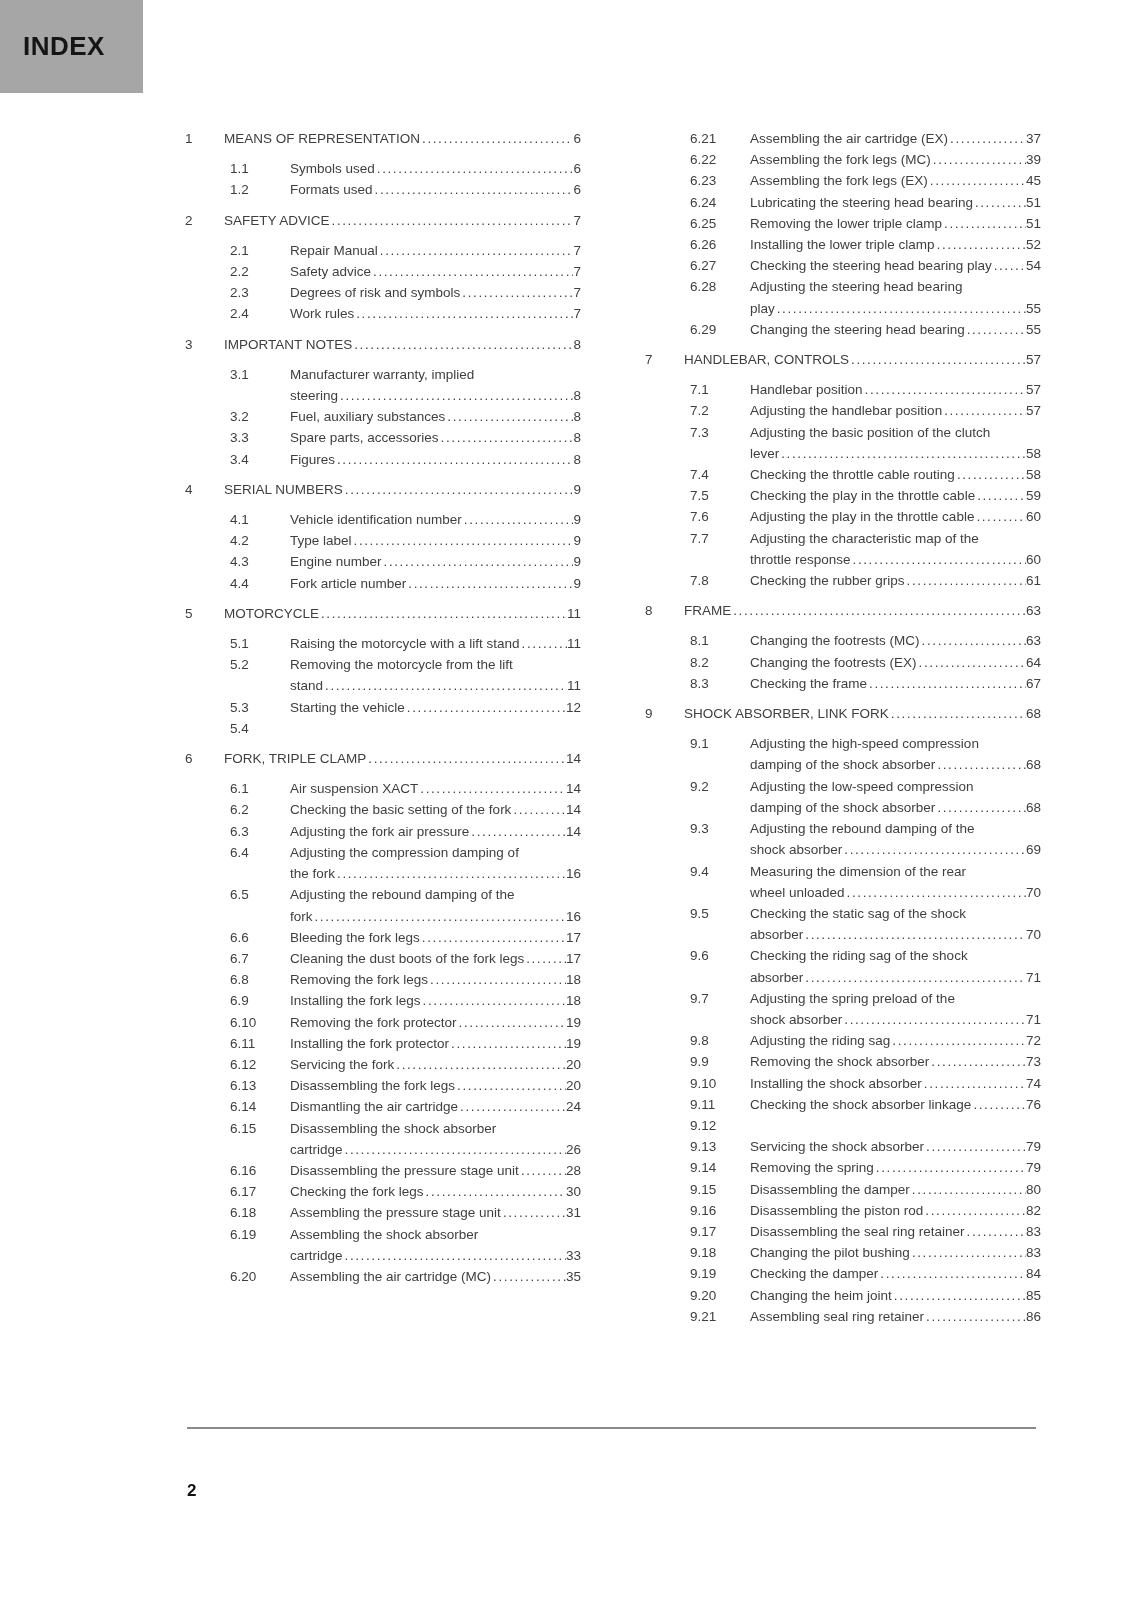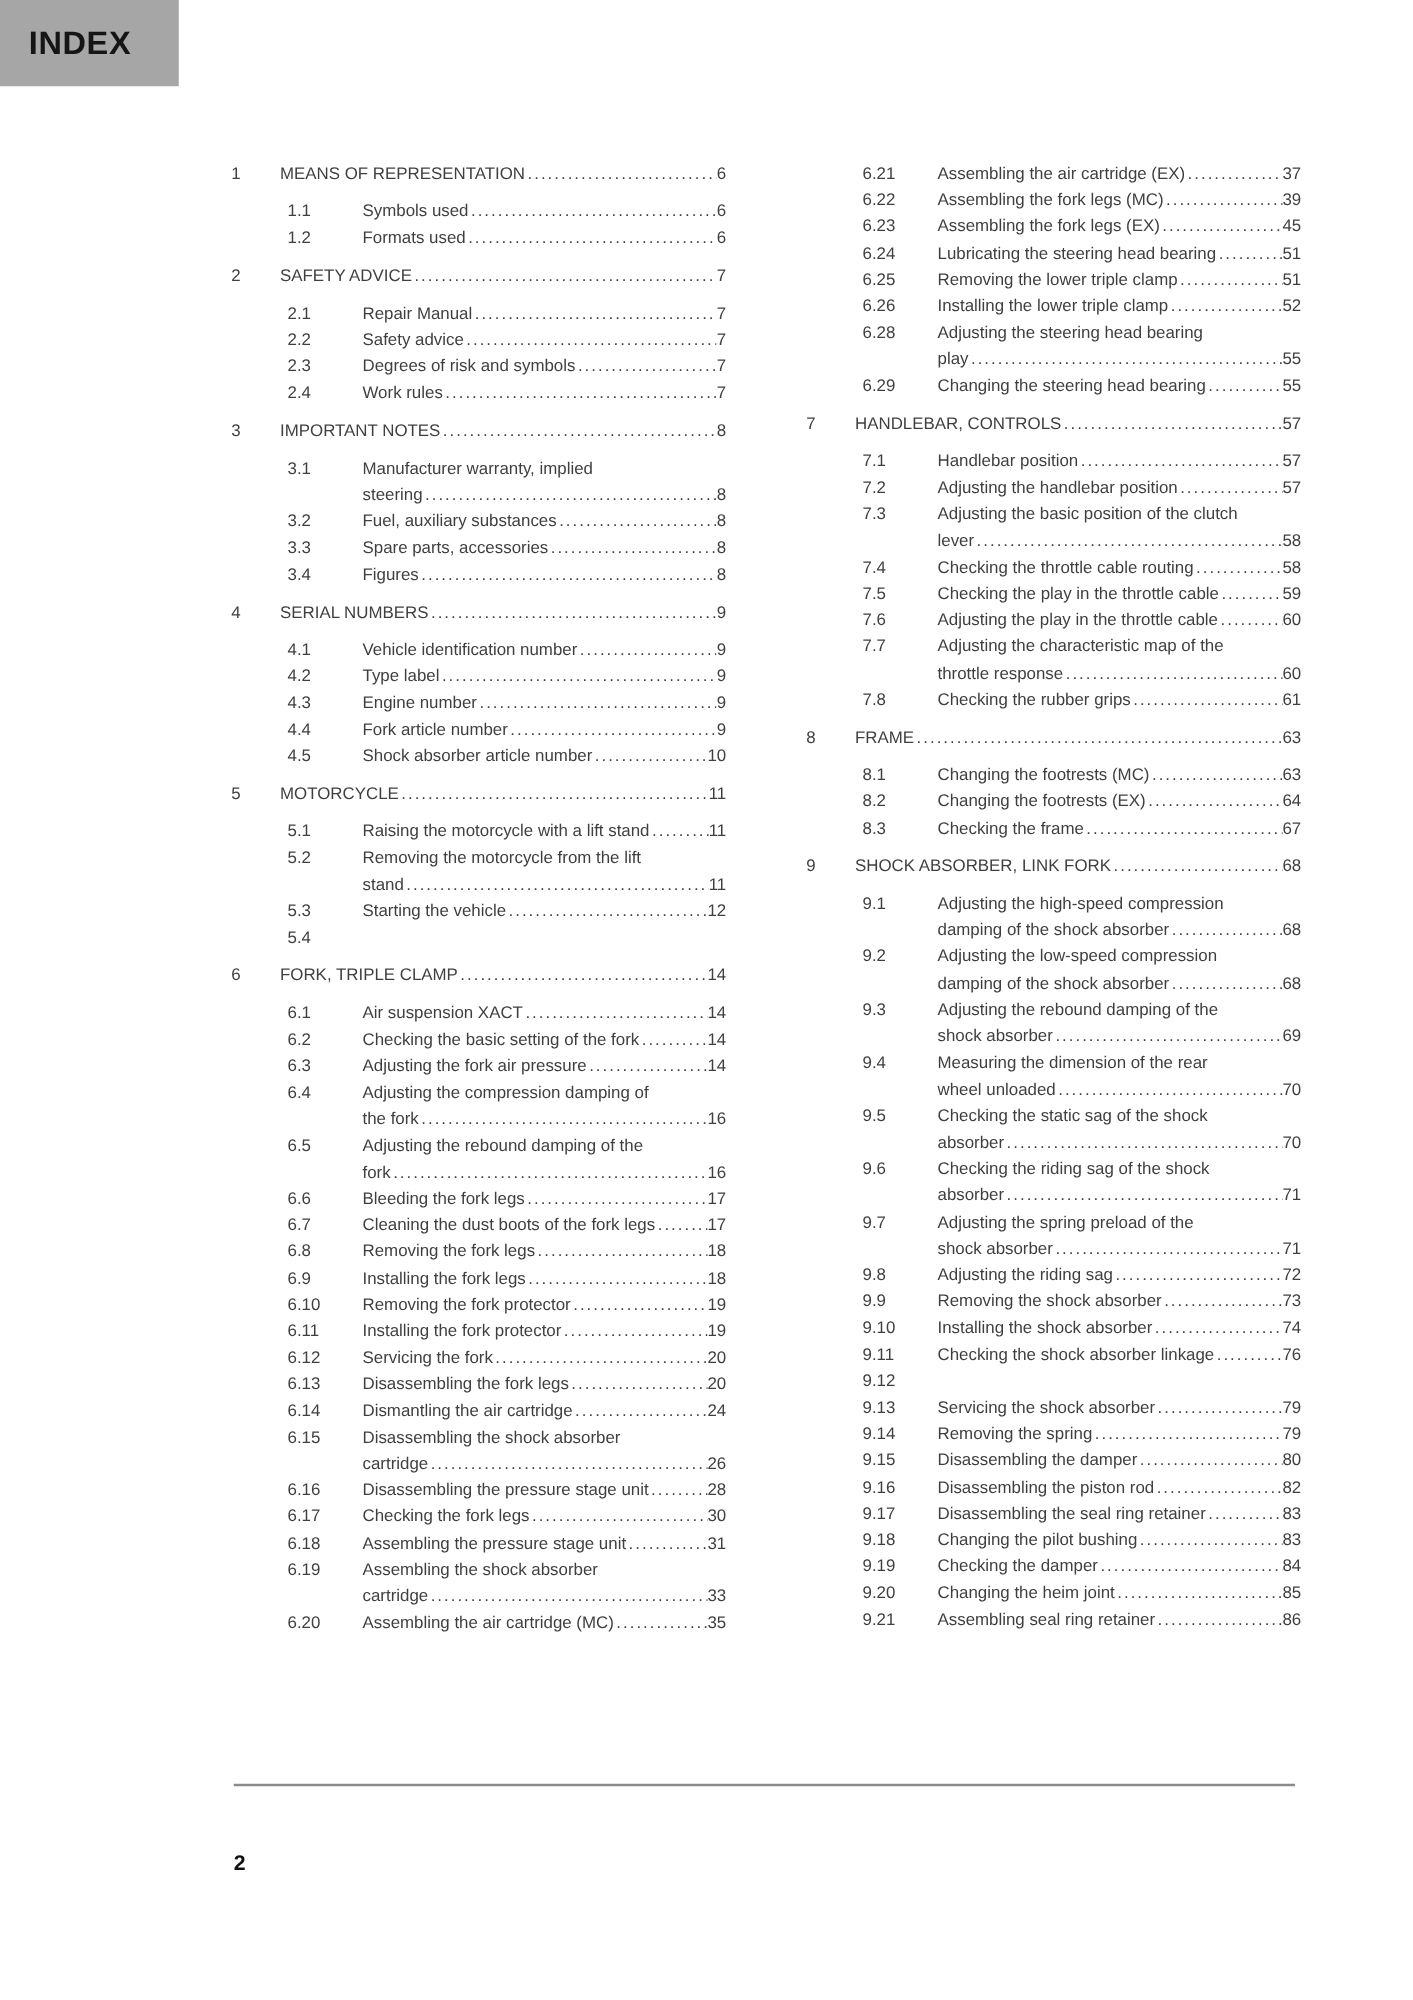--- a/index.html
+++ b/index.html
@@ -6,21 +6,21 @@
   body {
     width: 1130px; height: 1600px;
     background: #ffffff;
     font-family: "Liberation Sans", sans-serif;
     color: #3f3f3f;
     position: relative;
     overflow: hidden;
   }
   .header-box {
     position: absolute; left: 0; top: 0;
-    width: 143px; height: 69px;
+    width: 143px; height: 93px;
     background: #a6a6a6;
     display: flex; align-items: center;
   }
   .header-title {
     font-size: 26px; font-weight: bold; color: #151515;
     margin-left: 23px; letter-spacing: 0.5px;
   }
   .col {
     position: absolute; top: 128px; width: 396px;
     font-size: 13.5px; line-height: 21.2px;
@@ -238,30 +238,20 @@
     <div class="entry section">
       <span class="num">4.4</span>
       <div class="body">
         <div class="lrow">
           <span class="t">Fork article number</span>
           <span class="dots"></span>
           <span class="pg">9</span>
         </div>
       </div>
     </div>
-    <div class="entry section">
-      <span class="num">4.5</span>
-      <div class="body">
-        <div class="lrow">
-          <span class="t">Shock absorber article number</span>
-          <span class="dots"></span>
-          <span class="pg">10</span>
-        </div>
-      </div>
-    </div>
     <div class="entry chapter">
       <span class="num">5</span>
       <div class="body">
         <div class="lrow">
           <span class="t">MOTORCYCLE</span>
           <span class="dots"></span>
           <span class="pg">11</span>
         </div>
       </div>
     </div>
@@ -565,20 +555,30 @@
         </div>
       </div>
     </div>
     <div class="entry section">
       <span class="num">6.26</span>
       <div class="body">
         <div class="lrow">
           <span class="t">Installing the lower triple clamp</span>
           <span class="dots"></span>
           <span class="pg">52</span>
+        </div>
+      </div>
+    </div>
+    <div class="entry section">
+      <span class="num">6.27</span>
+      <div class="body">
+        <div class="lrow">
+          <span class="t">Checking the steering head bearing play</span>
+          <span class="dots"></span>
+          <span class="pg">54</span>
         </div>
       </div>
     </div>
     <div class="entry section">
       <span class="num">6.28</span>
       <div class="body">
         <div class="cont">Adjusting the steering head bearing</div>
         <div class="lrow">
           <span class="t">play</span>
           <span class="dots"></span>

